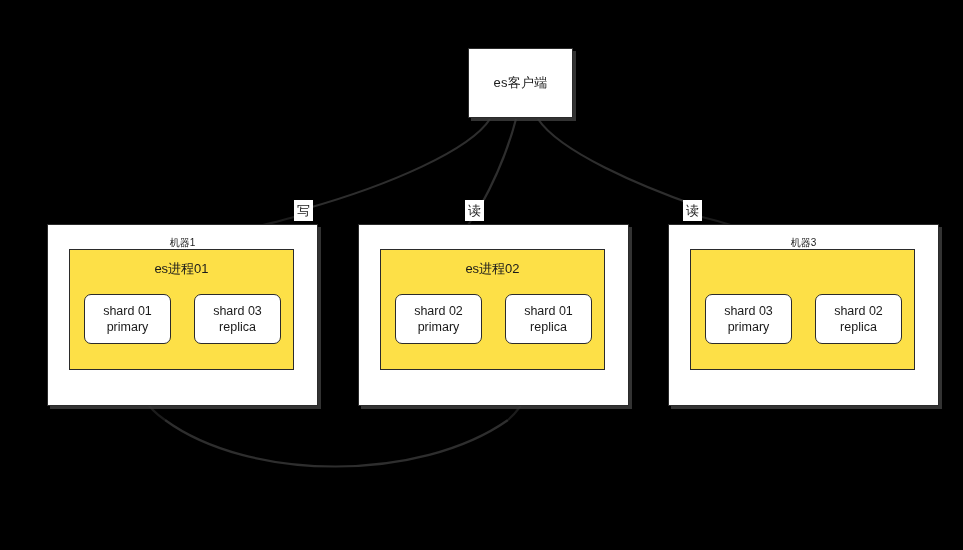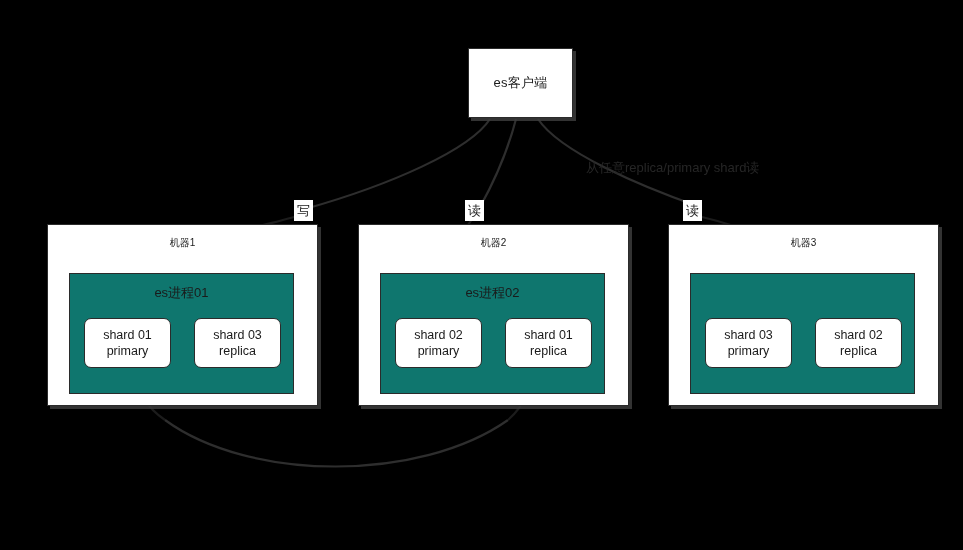--- a/index.html
+++ b/index.html
@@ -58,24 +58,24 @@
     top: 11px;
     left: 0;
     width: 100%;
     text-align: center;
     font-size: 10px;
     color: #1a1a1a;
   }
   .process-box {
     position: absolute;
     left: 21px;
-    top: 48px;
+    top: 24px;
     width: 225px;
     height: 121px;
-    background: #0f766e;
+    background: #fde047;
     border: 1.6px solid #2b2b2b;
     box-sizing: border-box;
   }
   .process-title {
     position: absolute;
     top: 10px;
     left: 0;
     width: 100%;
     text-align: center;
     font-size: 13px;
@@ -170,21 +170,20 @@
         <span>primary</span>
       </div>
       <div class="shard-box shard-right">
         <span>shard 03</span>
         <span>replica</span>
       </div>
     </div>
   </div>
 
   <div class="box machine-box machine-2">
-    <div class="machine-title">机器2</div>
     <div class="process-box">
       <div class="process-title">es进程02</div>
       <div class="shard-box shard-left">
         <span>shard 02</span>
         <span>primary</span>
       </div>
       <div class="shard-box shard-right">
         <span>shard 01</span>
         <span>replica</span>
       </div>
@@ -202,15 +201,14 @@
         <span>shard 02</span>
         <span>replica</span>
       </div>
     </div>
   </div>
 
   <div class="chip chip-write">写</div>
   <div class="chip chip-read1">读</div>
   <div class="chip chip-read2">读</div>
 
-  <div class="dim-label lbl-read-any">从任意replica/primary shard读</div>
 
 </div>
 
 </body></html>

